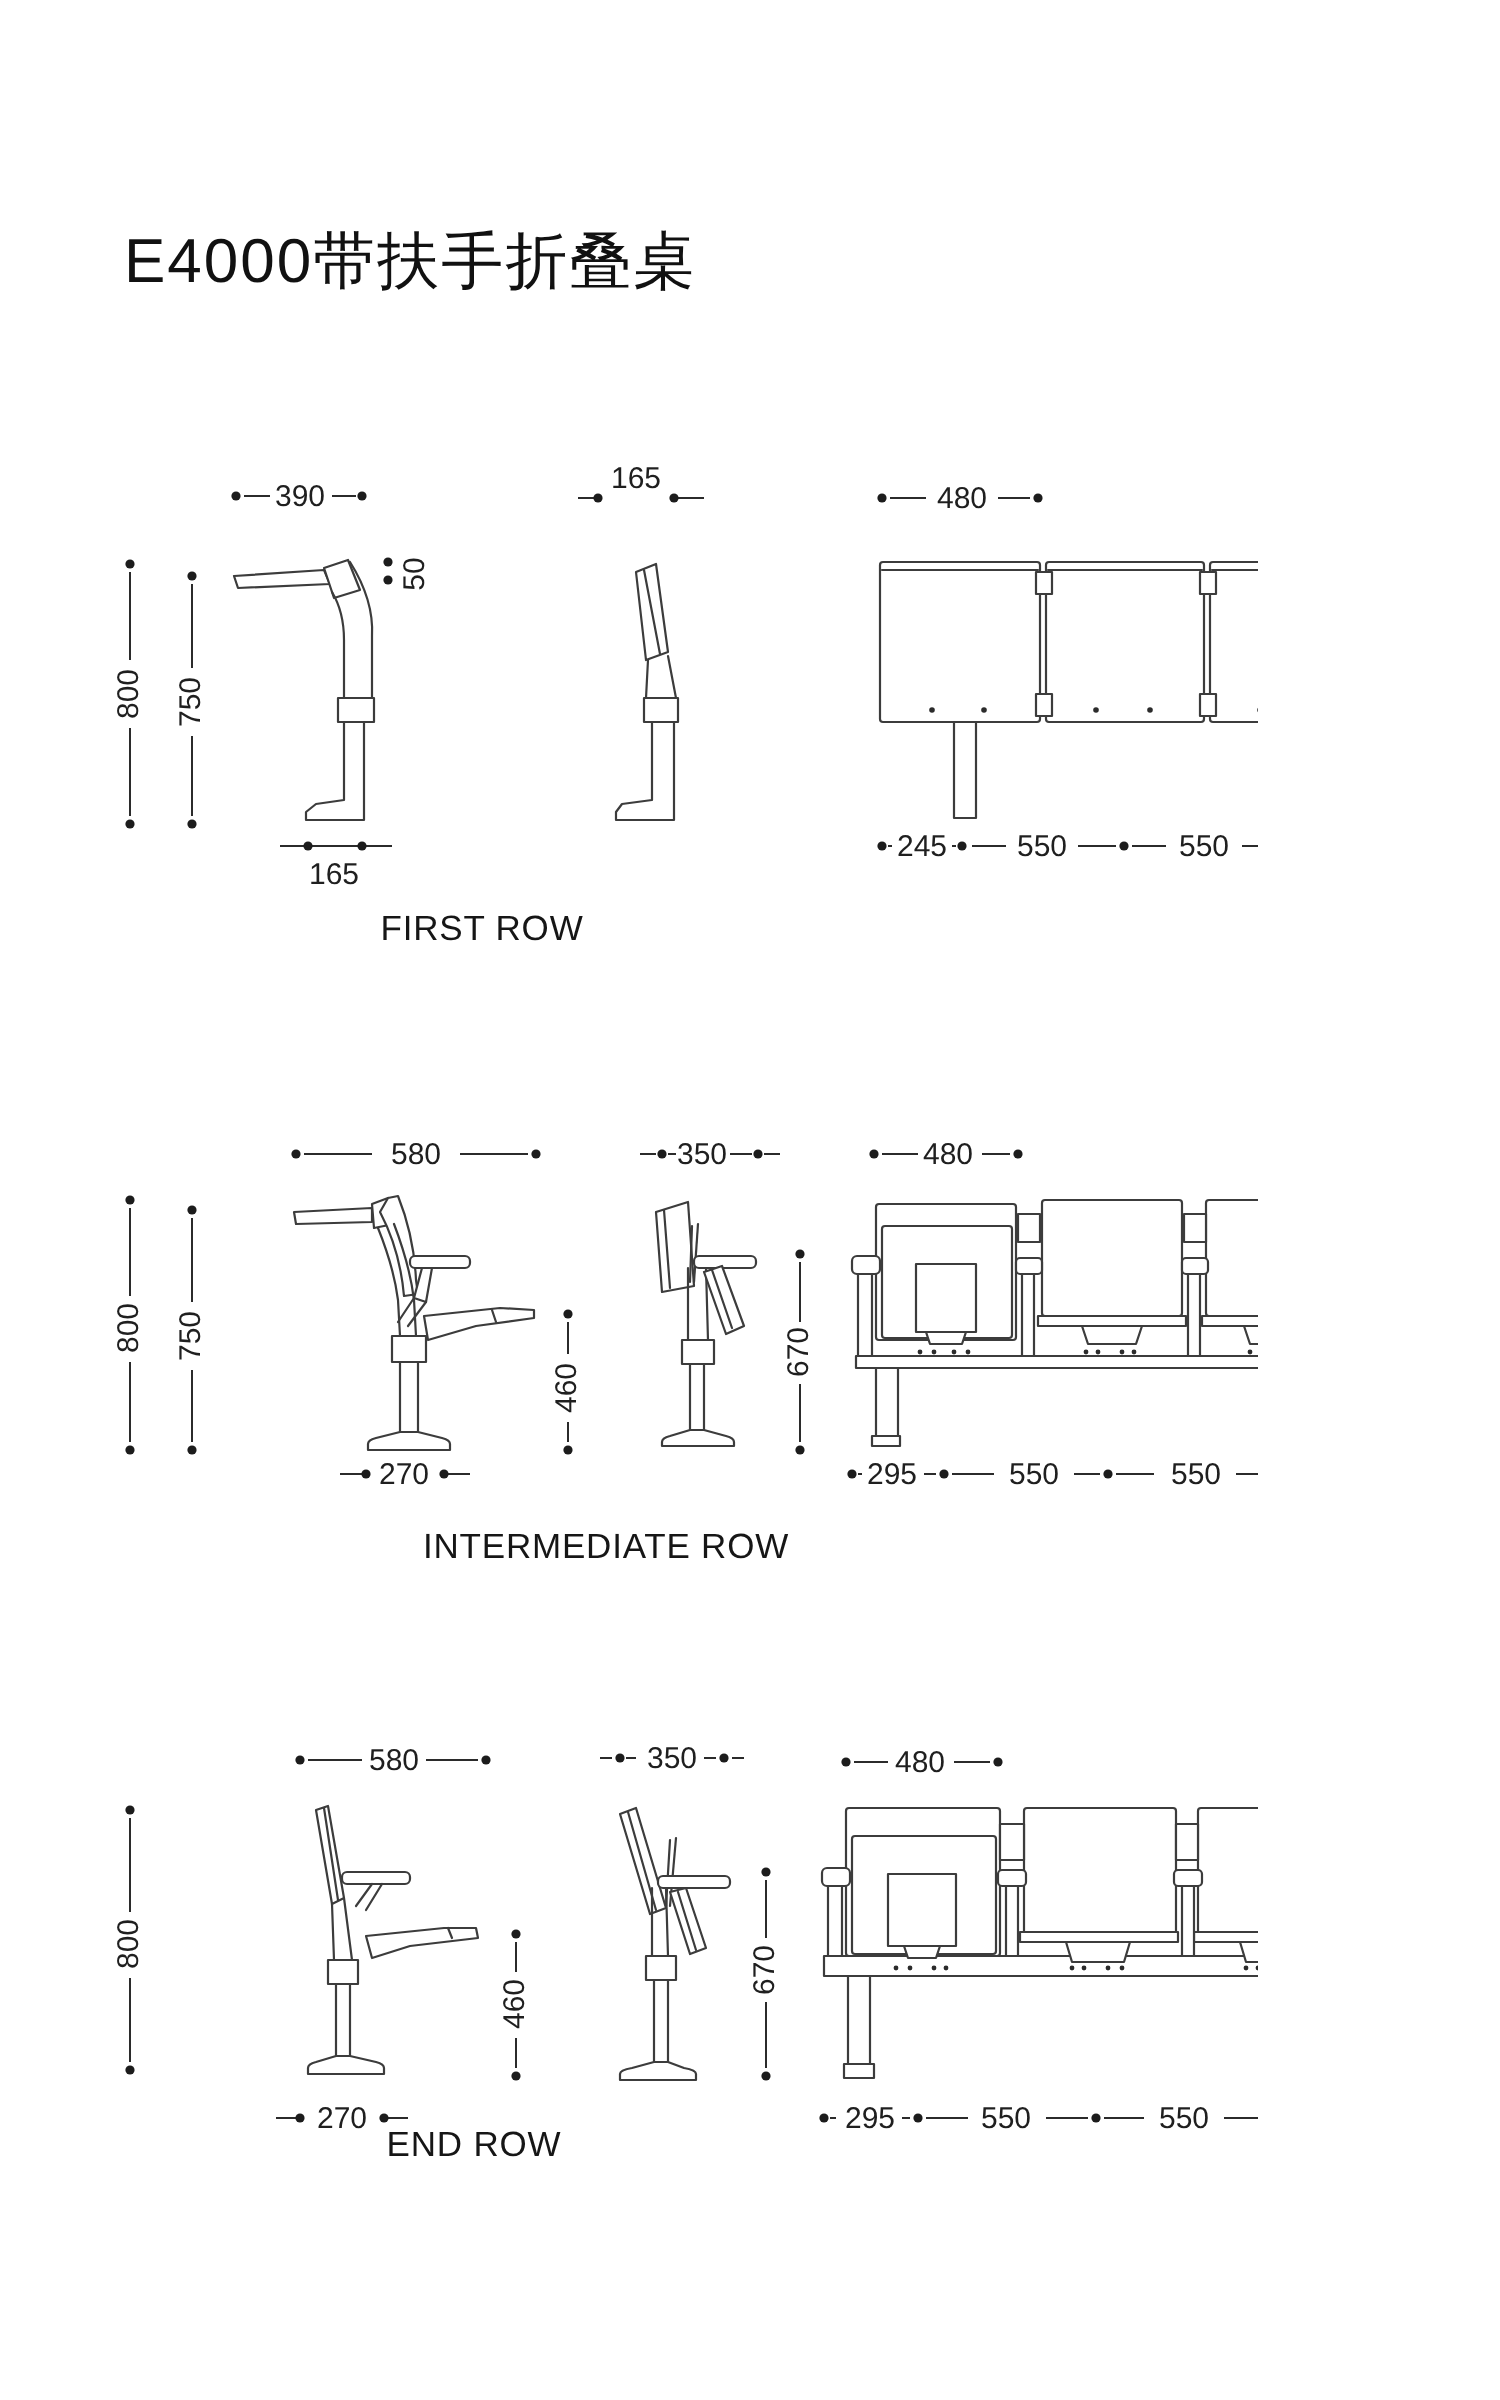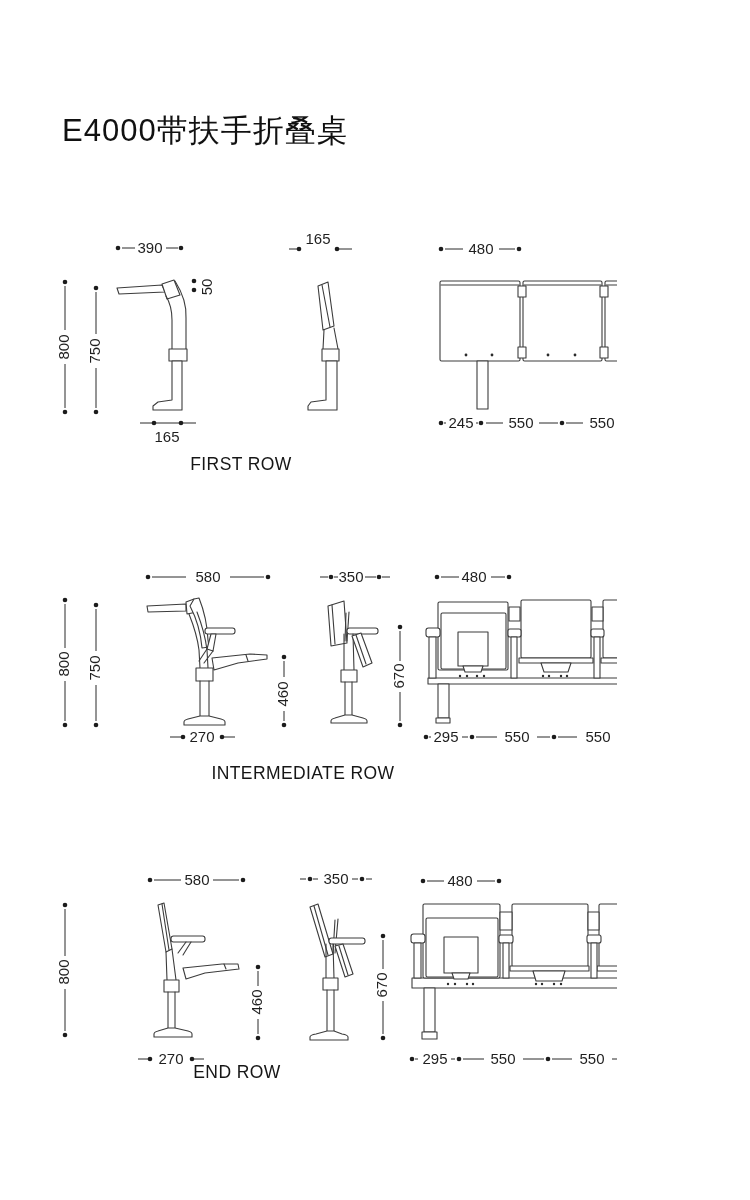--- a/index.html
+++ b/index.html
@@ -1,17 +1,17 @@
 <!DOCTYPE html>
 <html><head>
 <meta charset="utf-8">
 <style>
   html,body{margin:0;padding:0;background:#ffffff;}
   .page{position:relative;width:617px;height:1200px;background:#fff;overflow:hidden;
-        font-family:"Liberation Sans",sans-serif;}
+        font-family:"Liberation Sans",sans-serif;padding-left:12px;}
   .title{position:absolute;left:62px;top:110px;font-size:31px;font-weight:500;
          color:#111;letter-spacing:1px;white-space:nowrap;}
   svg{position:absolute;left:0;top:0;}
   .ln{stroke:#3c3c3c;stroke-width:1.1;fill:none;stroke-linejoin:round;stroke-linecap:round;}
   .shape{stroke:#3c3c3c;stroke-width:1.1;fill:#ffffff;stroke-linejoin:round;}
   .dln{stroke:#2b2b2b;stroke-width:1;fill:none;}
   .dot{fill:#1c1c1c;stroke:none;}
   .pdot{fill:#2b2b2b;stroke:none;}
   text{font-family:"Liberation Sans",sans-serif;font-size:15px;fill:#1f1f1f;}
   .rowlab{font-size:17.5px;fill:#161616;letter-spacing:.4px;font-weight:500;}

